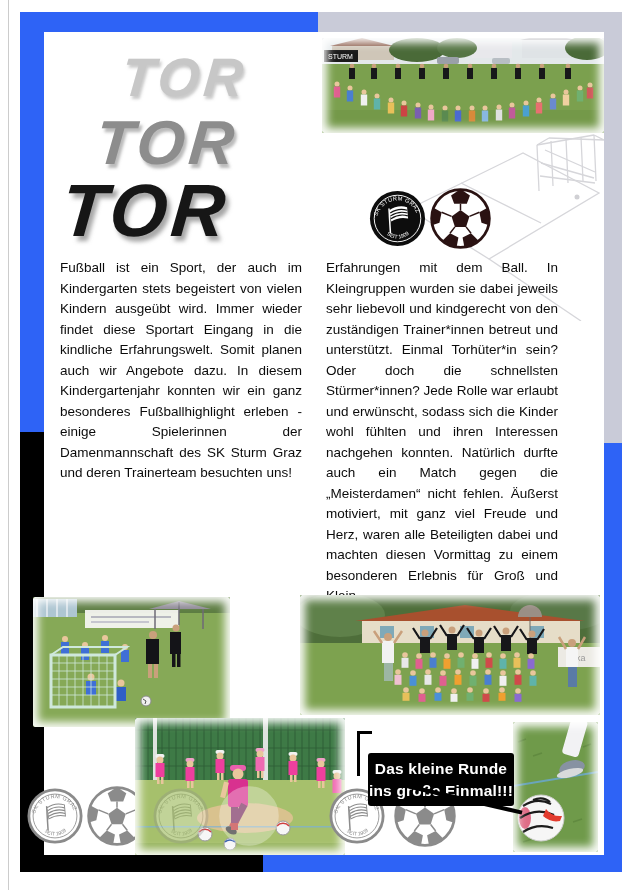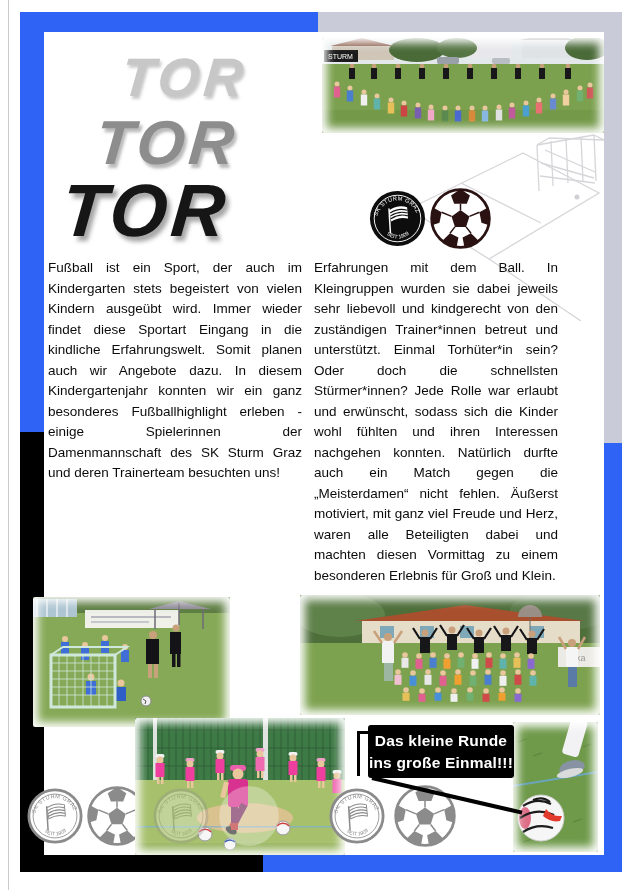--- a/index.html
+++ b/index.html
@@ -10,30 +10,30 @@
   .bar{position:absolute}
   
   .tor{position:absolute;font-style:italic;font-weight:bold;line-height:1;
        letter-spacing:4px;transform:skewX(-5deg);white-space:nowrap}
   .t1{left:122px;top:50px;font-size:54px;color:#c7c7c7;text-shadow:2px 3px 3px rgba(150,150,150,.5)}
   .t2{left:96px;top:112px;font-size:62px;color:#8d8d8d;text-shadow:3px 4px 3px rgba(120,120,120,.5)}
   .t3{left:62px;top:174px;font-size:74px;color:#161616;text-shadow:4px 5px 4px rgba(95,95,95,.55)}
   
   .col{position:absolute;top:258px;font-size:13.5px;line-height:20.5px;
        text-align:justify;color:#0b0b0b}
-  .col p{margin:0 0 10px 0}
+  .col p{margin:0 0 10px 12px}
   .col1{left:48px;width:254px}
   .col2{left:314px;width:244px}
   
   .photo{position:absolute;overflow:hidden;border-radius:2px}
   .photo svg{display:block}
   .photo::after{content:"";position:absolute;inset:0;pointer-events:none;
         box-shadow:inset 0 0 9px 5px rgba(255,255,255,.95);border-radius:2px}
   
-  .bubble{position:absolute;left:368px;top:725px;width:146px;height:53px;background:#000;
+  .bubble{position:absolute;left:368px;top:753px;width:146px;height:53px;background:#000;
         color:#fff;font-weight:bold;font-size:15.5px;text-align:center;border-radius:3px;
         display:flex;flex-direction:column;justify-content:center;gap:4px;letter-spacing:.2px}
   .bracket{position:absolute;left:357px;top:731px;width:12px;height:42px;
         border-left:3px solid #000;border-top:3px solid #000}
   .pointer{position:absolute;left:372px;top:776px;width:154px;height:4px;background:#000;
         transform-origin:0 50%;transform:rotate(13deg)}
   .wm{position:absolute}
   .edge-line{position:absolute;left:8px;top:0;width:1px;height:890px;background:#cccccc}
 </style>
 </head>

